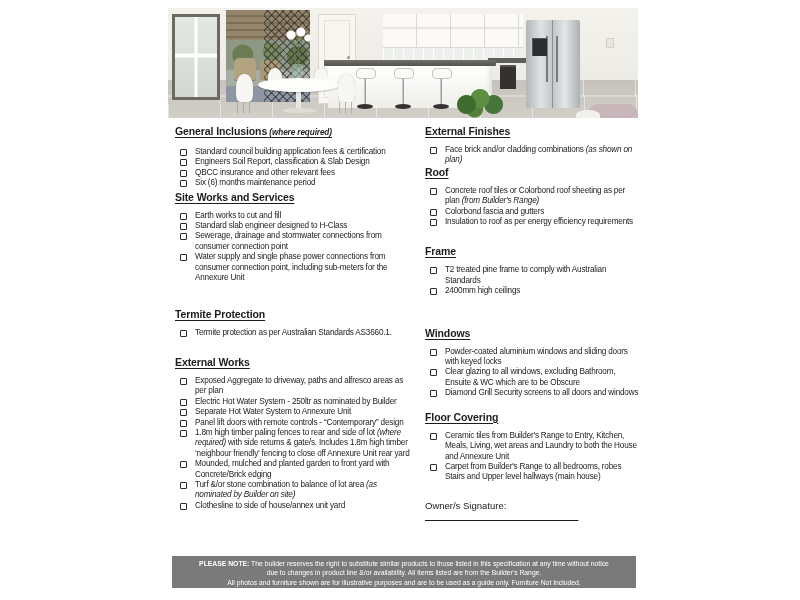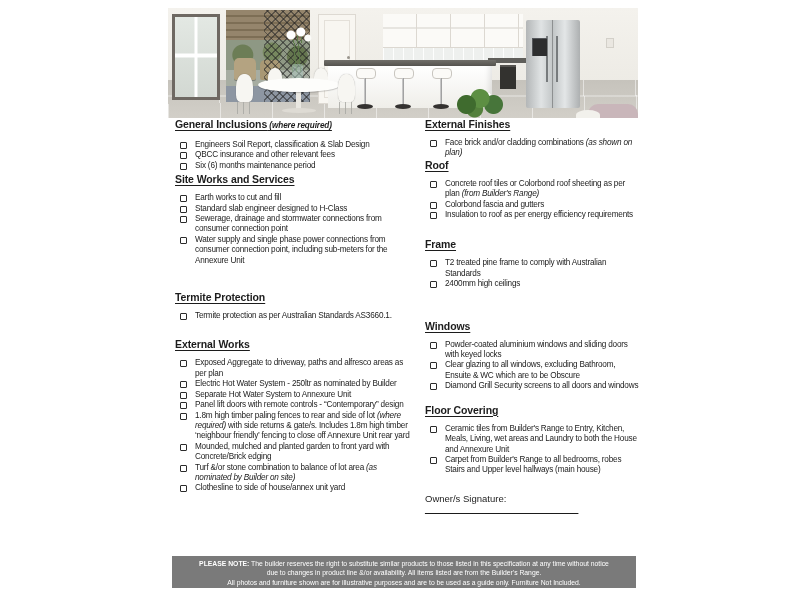--- a/index.html
+++ b/index.html
@@ -82,21 +82,21 @@
                       radial-gradient(circle at 50% 35%,#5d8f43 0 9px,rgba(0,0,0,0) 10px),
                       radial-gradient(circle at 75% 55%,#47753a 0 9px,rgba(0,0,0,0) 10px),
                       radial-gradient(circle at 40% 70%,#54803c 0 8px,rgba(0,0,0,0) 9px),
                       radial-gradient(circle at 35% 30%,#ffffff 0 2.5px,rgba(0,0,0,0) 3px),
                       radial-gradient(circle at 65% 25%,#ffffff 0 2.5px,rgba(0,0,0,0) 3px),
                       radial-gradient(circle at 85% 40%,#f4f4ee 0 2px,rgba(0,0,0,0) 3px);}
   .ph-sofa{left:420px;top:96px;width:50px;height:14px;background:#c9b6ba;border-radius:10px 10px 0 0;}
   .ph-ball{left:408px;top:102px;width:24px;height:10px;background:#f2f1ec;border-radius:50% 50% 0 0;}
 
   
-  .col{position:absolute;top:118px;font-size:8.2px;line-height:10.4px;letter-spacing:-0.2px;}
+  .col{position:absolute;top:125px;font-size:8.2px;line-height:10.4px;letter-spacing:-0.2px;}
   .col-left{left:175px;width:238px;}
   .col-right{left:425px;width:216px;}
   .sec h3{margin:0 0 8px 0;font-size:10.5px;line-height:12px;font-weight:700;
           text-decoration:underline;text-underline-offset:2px;letter-spacing:-0.1px;}
   .sec h3 .hsuffix{font-weight:600;font-style:italic;font-size:8.2px;}
   .items{list-style:none;margin:0;padding:0;}
   .items li{display:flex;align-items:flex-start;margin:0;}
   .cb{flex:none;width:5px;height:5px;border:1px solid #2b2b2b;border-radius:1px;margin:2px 8px 0 5px;}
   .txt{display:block;}
   .it{font-style:italic;}
@@ -178,20 +178,24 @@
     <div class="ph-ball"></div>
   </div>
 
   <div class="col col-left">
     <div data-col="left">
         <section class="sec">
           <h3><span>General Inclusions</span><span class="hsuffix"> (where required)</span></h3>
           <ul class="items">
             <li>
               <span class="cb"></span>
+              <span class="txt"><span>Standard council building application fees &amp; certification</span></span>
+            </li>
+            <li>
+              <span class="cb"></span>
               <span class="txt"><span>Engineers Soil Report, classification &amp; Slab Design</span></span>
             </li>
             <li>
               <span class="cb"></span>
               <span class="txt"><span>QBCC insurance and other relevant fees</span></span>
             </li>
             <li>
               <span class="cb"></span>
               <span class="txt"><span>Six (6) months maintenance period</span></span>
             </li>

